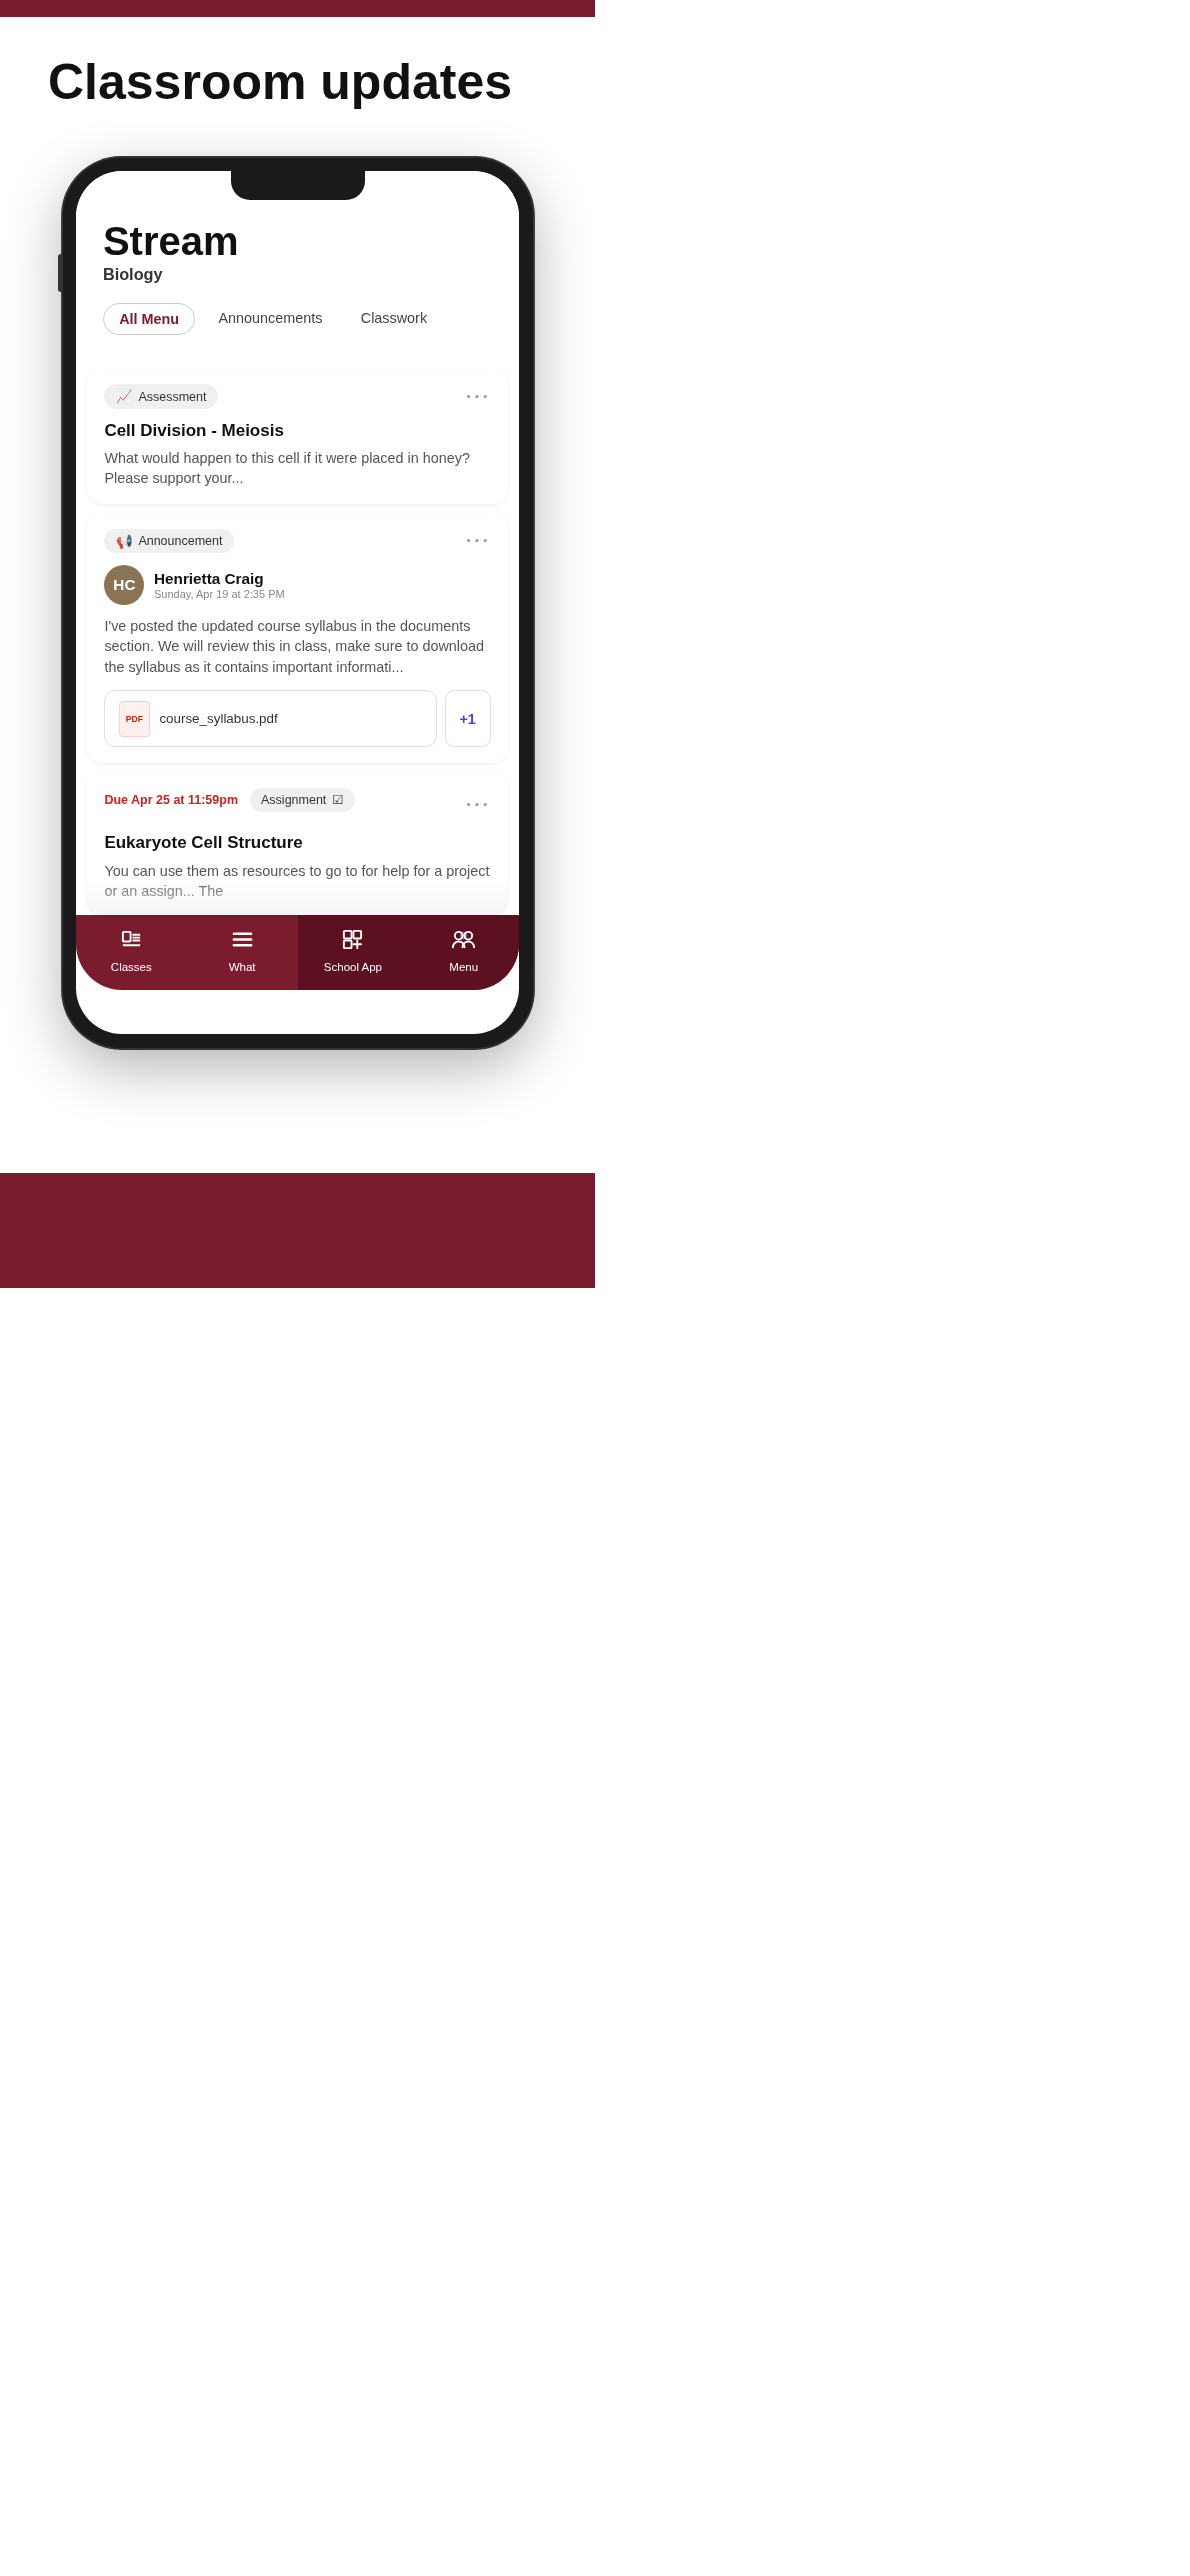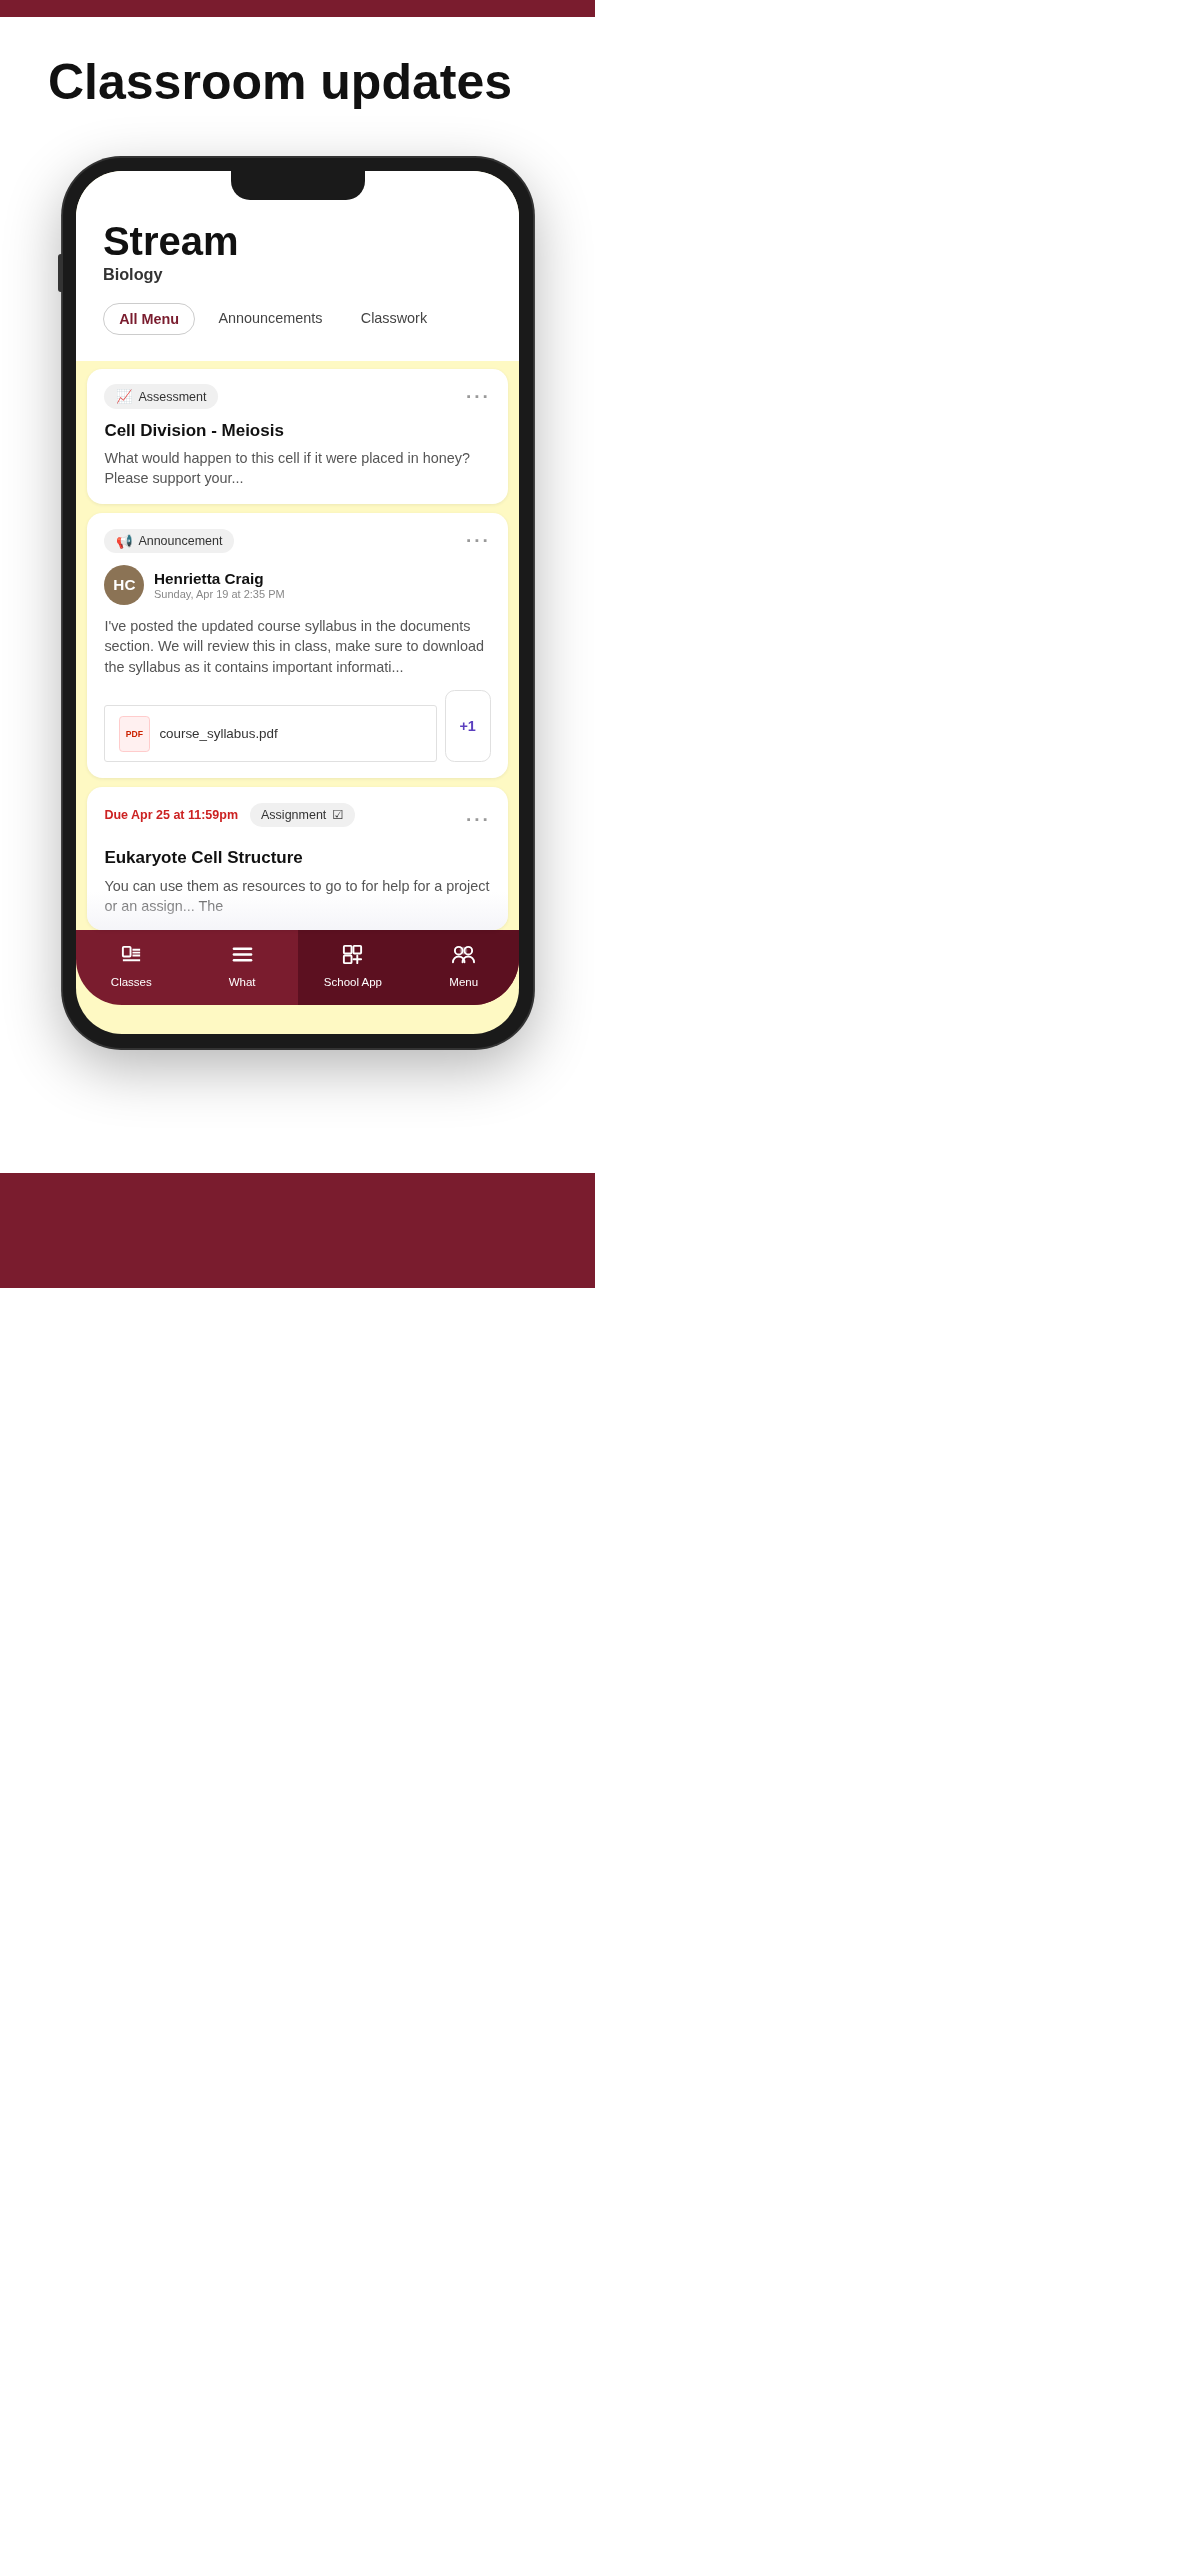--- a/index.html
+++ b/index.html
@@ -76,21 +76,21 @@
       position: absolute;
       left: -4.8px;
       top: 96px;
       width: 4.8px;
       height: 38px;
       background: #333;
       border-radius: 2.9px 0 0 2.9px;
     }
 
     .phone-screen {
-      background: #fef9c3;
+      background: #ffffff;
       border-radius: 46px;
       overflow: hidden;
       min-height: 863px;
       position: relative;
     }
 
     
     .stream-header {
       background: #ffffff;
       padding: 50px 27px 15.3px 27px;
@@ -239,23 +239,22 @@
       gap: 7.7px;
       margin-top: 13.4px;
     }
 
     .attachment-file {
       flex: 1;
       display: flex;
       align-items: center;
       gap: 9.6px;
       border: 1.4px solid #e0e0e0;
-      border-radius: 3px;
+      border-radius: 11px;
       padding: 9.6px 13.4px;
-      margin-top: 15px;
     }
 
     .pdf-icon {
       width: 31px;
       height: 36px;
       background: #fff0f0;
       border-radius: 3.8px;
       border: 1.4px solid #ffcccc;
       display: flex;
       align-items: center;

